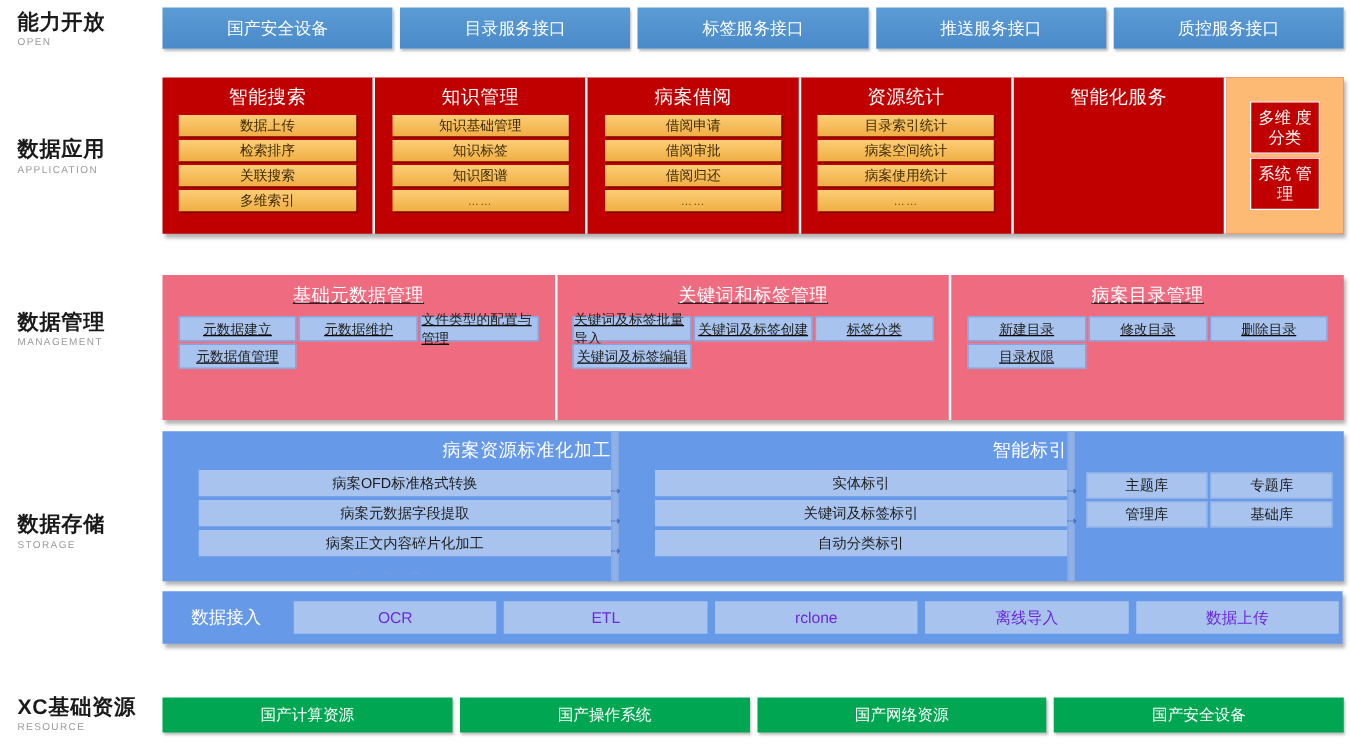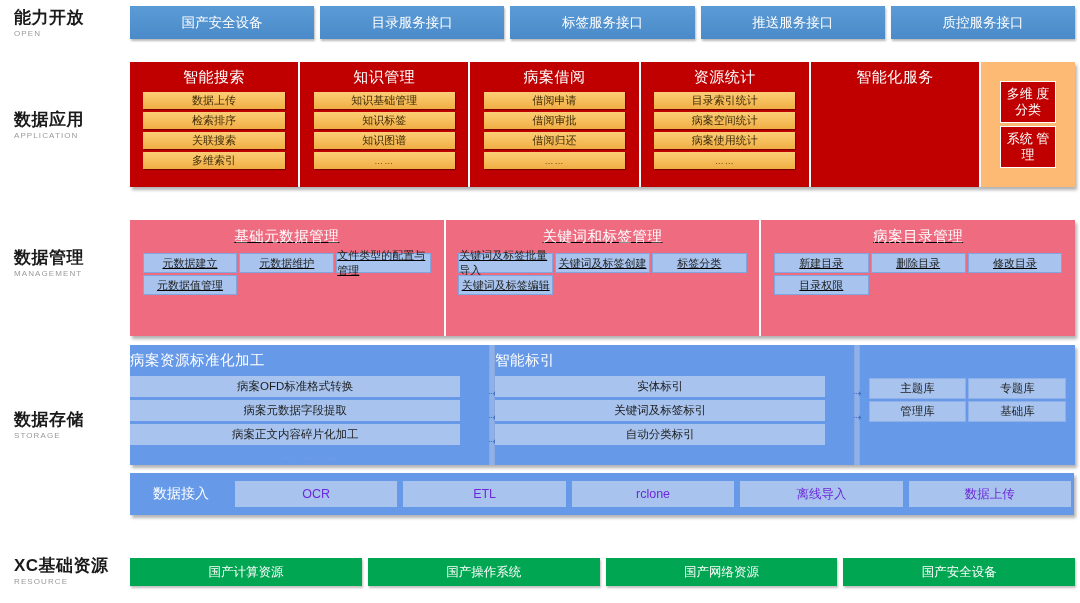--- a/index.html
+++ b/index.html
@@ -51,21 +51,21 @@
   .mgmt-title{color:#ffffff;font-size:14.5px;margin-bottom:7px;letter-spacing:.5px;}
   .mgmt-grid{width:92%;display:grid;grid-template-columns:1fr 1fr 1fr;gap:2px;}
   .mgmt-cell{
     height:20px;display:flex;align-items:center;justify-content:center;
     background:#A8C4EE;color:#222222;font-size:11px;
     border:1px solid #7FA6DE;box-sizing:border-box;
   }
 
   
   .stor-band{left:130px;top:345px;width:945px;height:120px;background:#6699E8;box-shadow:2px 3px 3px rgba(0,0,0,.3);display:flex;}
-  .stor-panel{position:relative;flex:1;display:flex;flex-direction:column;align-items:flex-start;padding-top:6px;box-sizing:border-box;}
+  .stor-panel{position:relative;flex:1;display:flex;flex-direction:column;align-items:flex-end;padding-top:6px;box-sizing:border-box;}
   .stor-sep{width:4px;background:#8FB0E8;border-left:1px solid #88A9E2;border-right:1px solid #88A9E2;position:relative;}
   .stor-title{color:#ffffff;font-size:14.5px;margin-bottom:6px;letter-spacing:.5px;}
   .stor-list{width:92%;display:flex;flex-direction:column;gap:3px;}
   .stor-item{height:21px;display:flex;align-items:center;justify-content:center;background:#A8C4EE;color:#1d1d1d;font-size:11.5px;}
   .lib-panel{width:215px;display:flex;align-items:flex-start;justify-content:center;padding-top:33px;box-sizing:border-box;}
   .lib-grid{width:92%;display:grid;grid-template-columns:1fr 1fr;gap:2px;}
   .lib-cell{height:21px;display:flex;align-items:center;justify-content:center;background:#A8C4EE;color:#1d1d1d;font-size:11.5px;border:1px solid #8FB0E8;box-sizing:border-box;}
 
   .arrow-stack{position:absolute;top:38px;left:-7px;width:18px;display:flex;flex-direction:column;gap:3px;}
   .d-arrow{height:21px;display:flex;align-items:center;justify-content:center;color:#3E6BB8;font-size:10px;letter-spacing:-1px;}
@@ -187,22 +187,22 @@
         <div class="mgmt-cell">关键词及标签创建</div>
         <div class="mgmt-cell">标签分类</div>
         <div class="mgmt-cell">关键词及标签编辑</div>
       </div>
     </div>
 
     <div class="mgmt-col">
       <div class="mgmt-title">病案目录管理</div>
       <div class="mgmt-grid">
         <div class="mgmt-cell">新建目录</div>
+        <div class="mgmt-cell">修改目录</div>
         <div class="mgmt-cell">删除目录</div>
-        <div class="mgmt-cell">修改目录</div>
         <div class="mgmt-cell">目录权限</div>
       </div>
     </div>
   </div>
 
   <div class="band stor-band">
 
     <div class="stor-panel">
       <div class="stor-title">病案资源标准化加工</div>
       <div class="stor-list">

